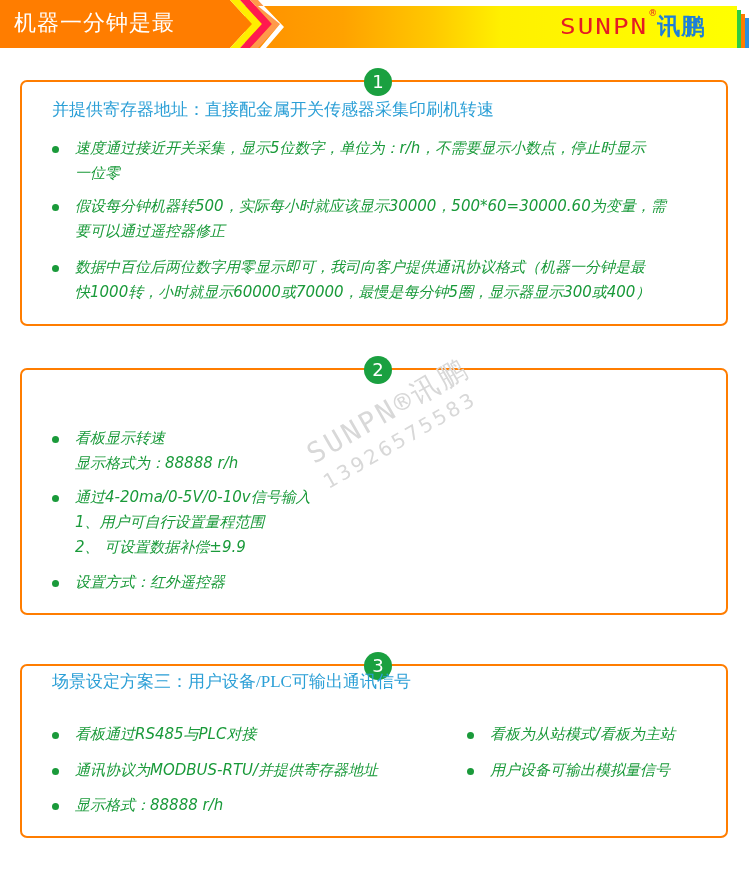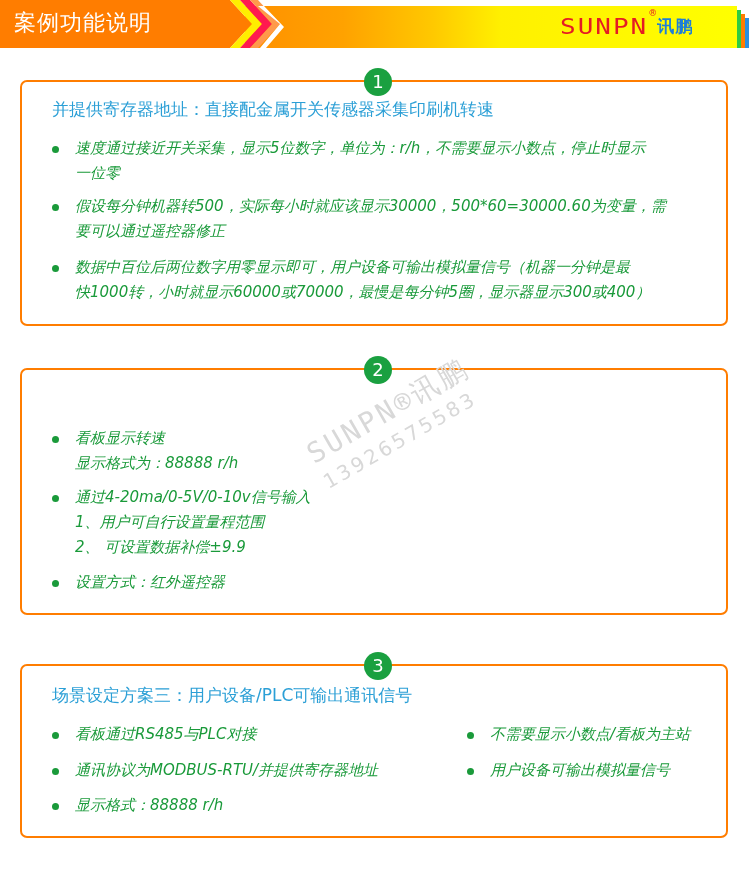--- a/index.html
+++ b/index.html
@@ -20,21 +20,21 @@
   }
   .chevrons { position: absolute; left: 200px; top: 0; width: 90px; height: 48px; }
   .logo {
     position: absolute; left: 560px; top: 10px; height: 32px; display: flex; align-items: flex-start;
   }
   .logo-sunpn {
     font-family: "DejaVu Sans Mono", monospace; color: #e51b24; font-size: 26px; letter-spacing: 2px;
     line-height: 32px; font-weight: normal; transform: scaleY(0.85);
   }
   .logo-reg { color: #e51b24; font-size: 9px; margin-top: -2px; }
-  .logo-cn { color: #1e7fd6; font-size: 17px; font-weight: bold; line-height: 32px; letter-spacing: 1px; }
+  .logo-cn { color: #1e7fd6; font-size: 23px; font-weight: bold; line-height: 32px; letter-spacing: 1px; }
   .stripes { position: absolute; left: 737px; top: 10px; width: 13px; height: 38px; }
   .stripes span { position: absolute; top: 0; bottom: 0; width: 4px; }
 
   .card {
     position: absolute; left: 20px; width: 708px; border: 2px solid #ff7d00; border-radius: 7px;
     box-sizing: border-box; background: #fff;
   }
   .badge {
     position: absolute; top: -14px; left: 342px; width: 28px; height: 28px; border-radius: 50%;
     background: #1aa040; color: #fff; font-size: 18px; text-align: center; line-height: 28px;
@@ -63,21 +63,21 @@
 <div class="header">
   <div class="header-right"></div>
   <div class="header-left"></div>
   <svg class="chevrons" viewBox="0 0 90 48">
     <polygon points="0,0 30,0 52,24 30,48 0,48" fill="#ff7d00"></polygon>
     <polygon points="30,0 40,0 62,24 40,48 30,48 52,24" fill="#ffee00"></polygon>
     <polygon points="40,0 50,0 72,24 50,48 40,48 62,24" fill="#ff1a4f"></polygon>
     <polygon points="50,0 58,0 80,24 58,48 50,48 72,24" fill="#ff9a4a"></polygon>
     <polygon points="58,6 64,6 84,27 66,48 60,48 80,24" fill="#ffffff"></polygon>
   </svg>
-  <div class="header-title">案例功能说明</div>
+  <div class="header-title">机器一分钟是最</div>
   <div class="logo">
     <span class="logo-sunpn">SUNPN</span>
     <span class="logo-reg">®</span>
     <span class="logo-cn">讯鹏</span>
   </div>
   <div class="stripes">
     <span style="left:0;background:#2ecc40;"></span>
     <span style="left:4px;background:#ff7d00;top:4px;"></span>
     <span style="left:8px;background:#2a8fe0;top:8px;"></span>
   </div>
@@ -91,21 +91,21 @@
     <span class="txt">速度通过接近开关采集，显示5位数字，单位为：r/h，不需要显示小数点，停止时显示
 一位零</span>
   </div>
   <div class="item" style="top:112px;width:660px;">
     <span class="dot"></span>
     <span class="txt">假设每分钟机器转500，实际每小时就应该显示30000，500*60=30000.60为变量，需
 要可以通过遥控器修正</span>
   </div>
   <div class="item" style="top:173px;width:660px;">
     <span class="dot"></span>
-    <span class="txt">数据中百位后两位数字用零显示即可，用户设备可输出模拟量信号（机器一分钟是最
+    <span class="txt">数据中百位后两位数字用零显示即可，我司向客户提供通讯协议格式（机器一分钟是最
 快1000转，小时就显示60000或70000，最慢是每分钟5圈，显示器显示300或400）</span>
   </div>
 </div>
 
 <div class="card" style="top:368px;height:247px;">
   <div class="badge">2</div>
   <div class="item" style="top:56px;width:660px;">
     <span class="dot"></span>
     <span class="txt">看板显示转速
 显示格式为：88888 r/h</span>
@@ -122,34 +122,34 @@
   </div>
 </div>
 
 <div class="watermark">
   <div class="wm-brand">SUNPN®讯鹏</div>
   <div class="wm-phone">13926575583</div>
 </div>
 
 <div class="card" style="top:664px;height:174px;">
   <div class="badge">3</div>
-  <div class="card-title" style="top:18px;">场景设定方案三：用户设备/PLC可输出通讯信号</div>
+  <div class="card-title" style="top:4px;font-family:Liberation Serif, serif;">场景设定方案三：用户设备/PLC可输出通讯信号</div>
   <div class="item" style="top:56px;width:400px;">
     <span class="dot"></span>
     <span class="txt">看板通过RS485与PLC对接</span>
   </div>
   <div class="item" style="top:92px;width:400px;">
     <span class="dot"></span>
     <span class="txt">通讯协议为MODBUS-RTU/并提供寄存器地址</span>
   </div>
   <div class="item" style="top:127px;width:400px;">
     <span class="dot"></span>
     <span class="txt">显示格式：88888 r/h</span>
   </div>
   <div class="item" style="top:56px;left:445px;width:240px;">
     <span class="dot"></span>
-    <span class="txt">不需要显示小数点/看板为主站</span>
+    <span class="txt">看板为从站模式/看板为主站</span>
   </div>
   <div class="item" style="top:92px;left:445px;width:240px;">
     <span class="dot"></span>
     <span class="txt">用户设备可输出模拟量信号</span>
   </div>
 </div>
 
 </body></html>

